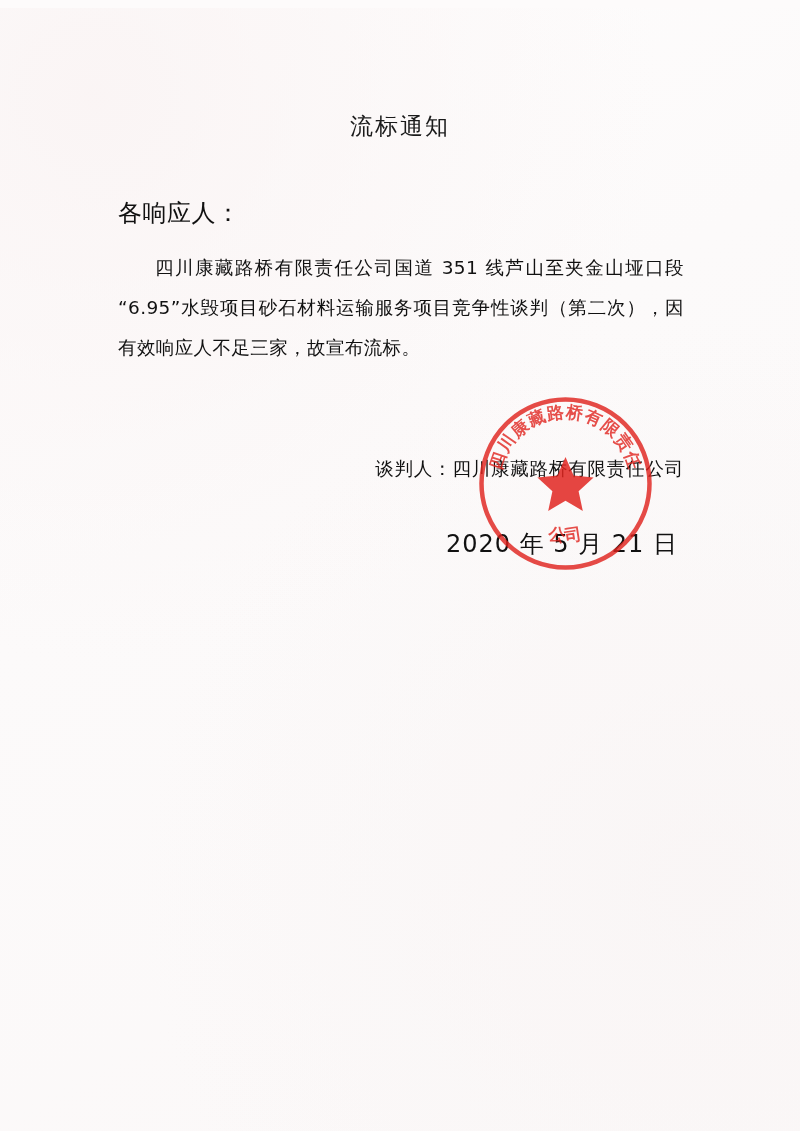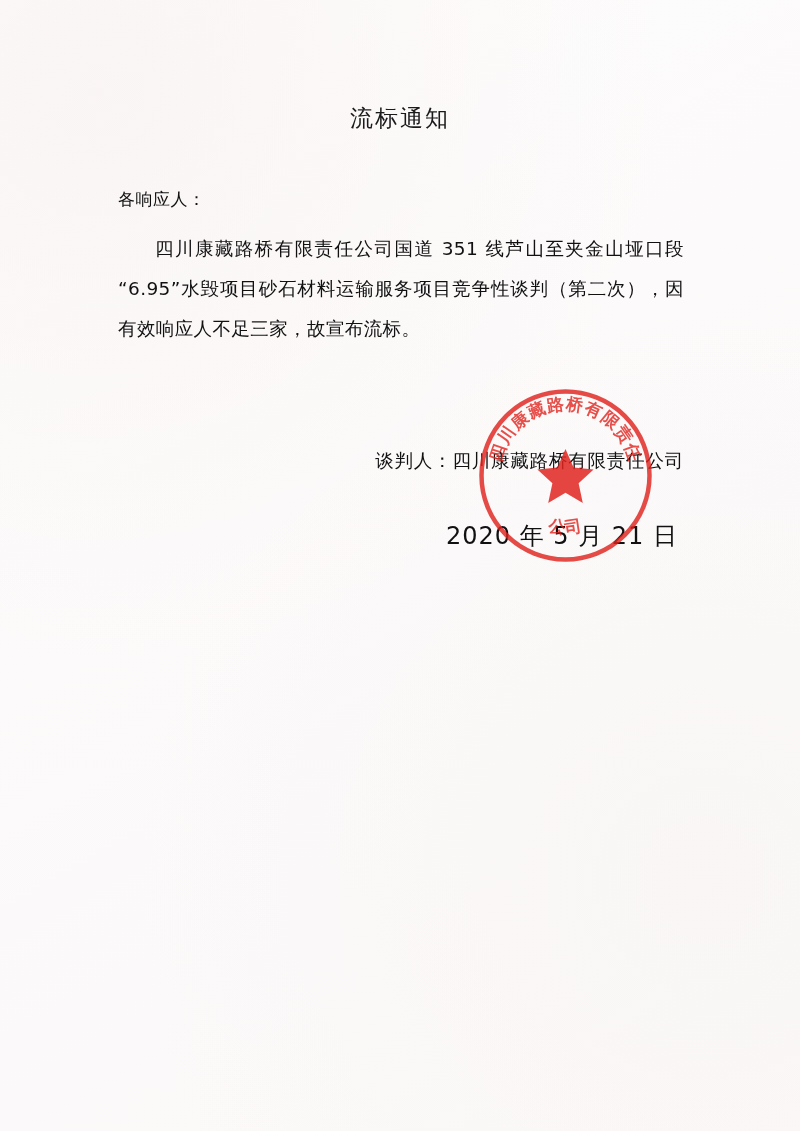--- a/index.html
+++ b/index.html
@@ -11,20 +11,21 @@
     height: 1131px;
     background: #fdfbfb;
     font-family: "DejaVu Sans", "Liberation Sans", sans-serif;
     position: relative;
     overflow: hidden;
   }
   .page {
     position: absolute;
     inset: 0;
     background: linear-gradient(150deg, #fefdfd 0%, #fcfafa 40%, #fbf8f8 100%);
+    margin-top: 8px;
   }
   .paper-noise {
     position: absolute;
     inset: 0;
     background:
       radial-gradient(circle at 12% 8%, rgba(250,244,244,0.9) 0%, rgba(255,255,255,0) 45%),
       radial-gradient(circle at 88% 78%, rgba(249,245,245,0.8) 0%, rgba(255,255,255,0) 50%);
     pointer-events: none;
   }
   .doc-title {
@@ -39,21 +40,21 @@
     font-family: "DejaVu Sans", "Liberation Sans", sans-serif;
     font-weight: 500;
   }
   .body-block {
     position: absolute;
     top: 186px;
     left: 118px;
     width: 566px;
   }
   .salutation {
-    font-size: 17px;
+    font-size: 24px;
     color: #111;
     line-height: 1.6;
     letter-spacing: 0.5px;
   }
   .paragraph {
     margin-top: 16px;
     font-size: 18.5px;
     color: #111;
     line-height: 2.15;
     text-align: justify;

